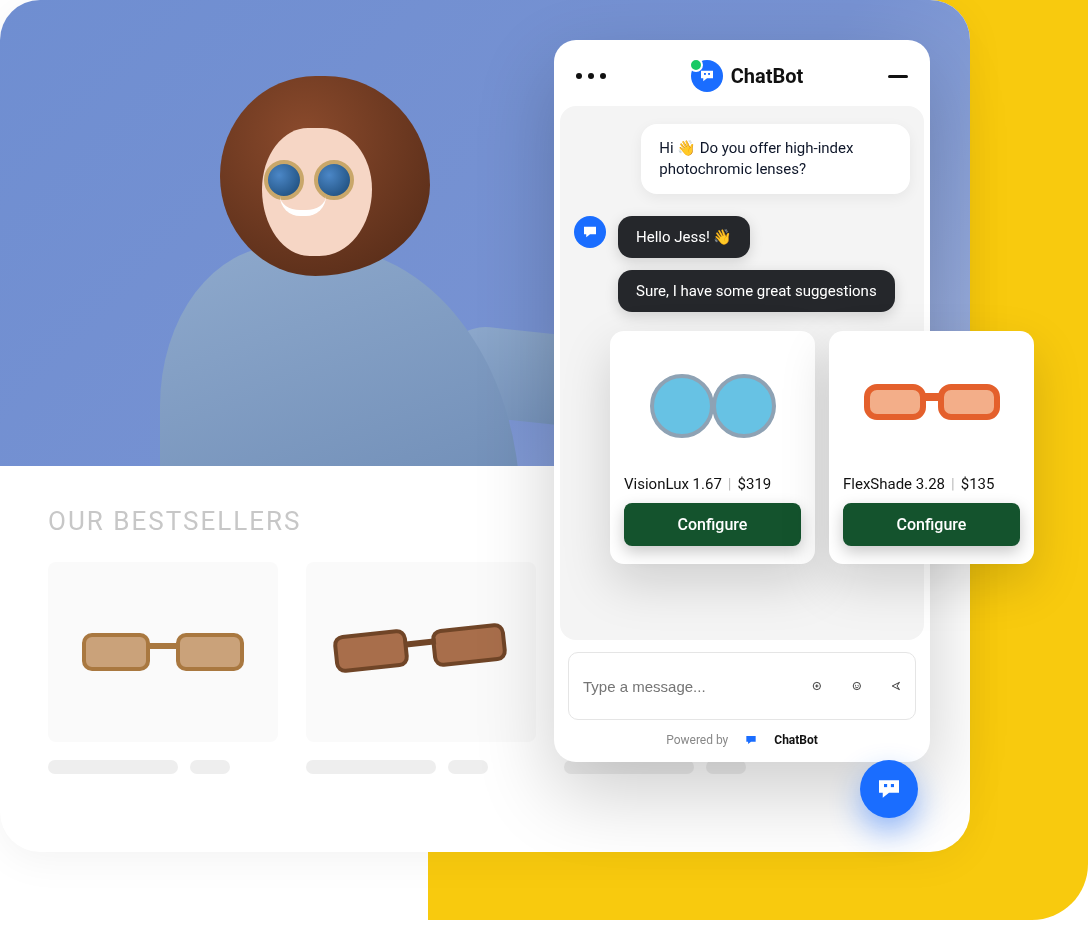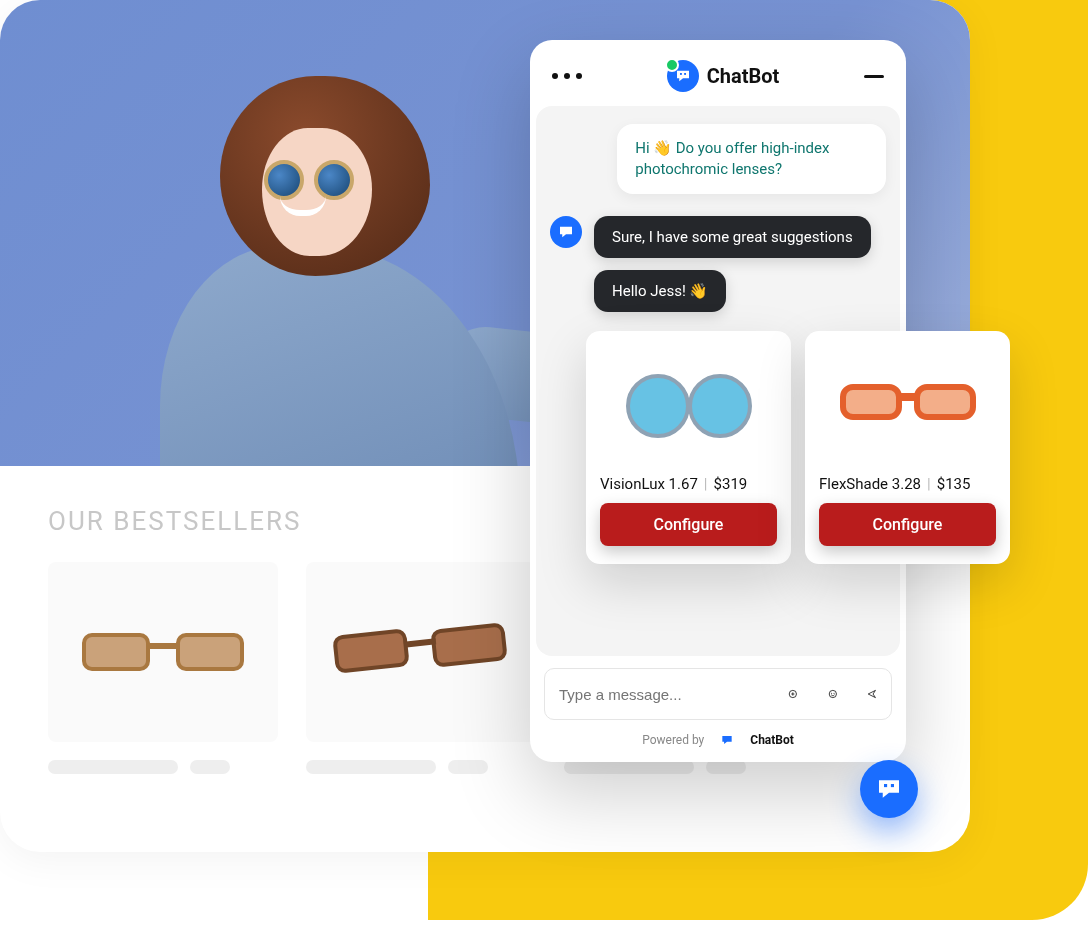--- a/index.html
+++ b/index.html
@@ -121,21 +121,21 @@
   }
   .sk-row { display:flex; gap:12px; align-items:center; margin-top:18px;}
   .sk-bar  { height:14px; background:#eee; border-radius:8px; }
   .sk-long { width:130px;}
   .sk-short{ width:40px;} 
 
   
   .chat {
     position: absolute;
     top: 40px;
-    left: 530px;
+    left: 554px;
     width: 376px;
     height: 722px;
     background: #fff;
     border-radius: 22px;
     box-shadow: 0 30px 80px rgba(0,0,0,0.2);
     display: flex;
     flex-direction: column;
   }
   .chat-header {
     display:flex;
@@ -170,21 +170,21 @@
     margin:0 6px;
     border-radius:16px;
     padding:18px 14px 10px 14px;
     position:relative;
     overflow:visible;
   }
   .bubble-user{
     background:#fff;
     border-radius:16px;
     padding:14px 18px;
-    font-size:15px; color:#0f766e;
+    font-size:15px; color:#0f172a;
     box-shadow:0 4px 14px rgba(0,0,0,0.06);
     max-width:80%;
     margin-left:auto;
     line-height:1.4;
   }
   .bot-row{ display:flex; gap:12px; margin-top:22px; align-items:flex-start;}
   .bot-avatar{
     width:32px;height:32px;border-radius:50%;
     background:#1a6dff; flex:0 0 32px;
     display:flex;align-items:center;justify-content:center;
@@ -212,32 +212,32 @@
     width:212px;
     padding:14px 14px 18px 14px;
     display:flex;flex-direction:column;
   }
   .pcard .pimg{
     height:118px; display:flex;align-items:center;justify-content:center;
   }
   .pcard .pname{ font-size:15px; color:#111; margin:12px 0 10px 0;}
   .pcard .sep{ color:#bbb; margin:0 6px;}
   .pcard .cta{
-    background:#b91c1c;color:#fff;
+    background:#14532d;color:#fff;
     text-align:center; padding:12px 0;
     border-radius:8px; font-size:16px; font-weight:500;
     box-shadow:0 6px 16px rgba(0,0,0,0.22);
   }
 
   .chat-input{
     margin:12px 14px 6px 14px;
     background:#fff;
     border:1px solid #e5e5e5;
     border-radius:10px;
-    height:52px;
+    height:68px;
     display:flex; align-items:center;
     padding:0 14px; gap:30px;
   }
   .chat-input input{
     flex:1; border:none; outline:none;
     font-size:15px; color:#555;
   }
   .powered{
     text-align:center; font-size:12px; color:#888;
     padding:6px 0 14px 0;
@@ -340,22 +340,22 @@
   <div class="chat-body">
     <div class="bubble-user">Hi 👋 Do you offer high-index photochromic lenses?</div>
 
     <div class="bot-row">
       <div class="bot-avatar">
         <svg viewBox="0 0 24 24" fill="none">
             <path d="M4 5h16v10H12l-5 4v-4H4V5z" fill="#fff"></path>
           </svg>
       </div>
       <div class="bot-msgs">
+        <div class="bubble-bot">Hello Jess! 👋</div>
         <div class="bubble-bot">Sure, I have some great suggestions</div>
-        <div class="bubble-bot">Hello Jess! 👋</div>
       </div>
     </div>
 
     <div class="cards-row">
       <div class="pcard">
         <div class="pimg">
           <svg width="150" height="80" viewBox="0 0 150 80">
             <circle cx="44" cy="42" r="30" fill="#67c2e4" stroke="#8ea2b4" stroke-width="4"></circle>
             <circle cx="106" cy="42" r="30" fill="#67c2e4" stroke="#8ea2b4" stroke-width="4"></circle>
             <rect x="72" y="38" width="6" height="6" fill="#8ea2b4"></rect>

